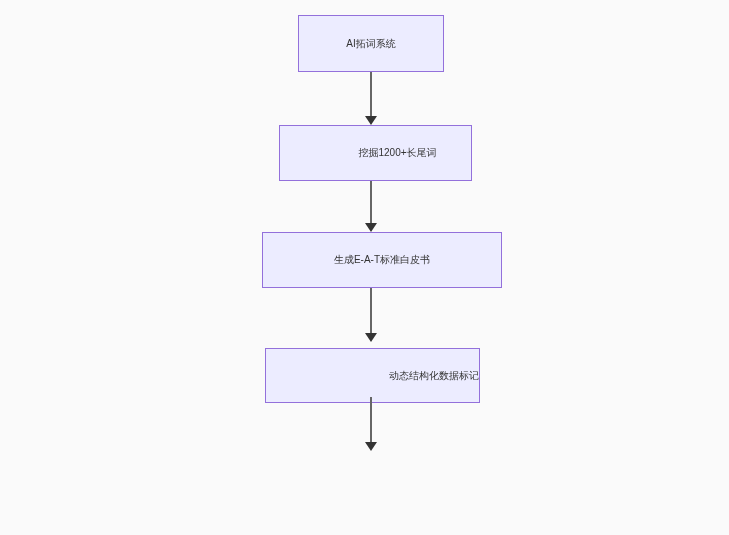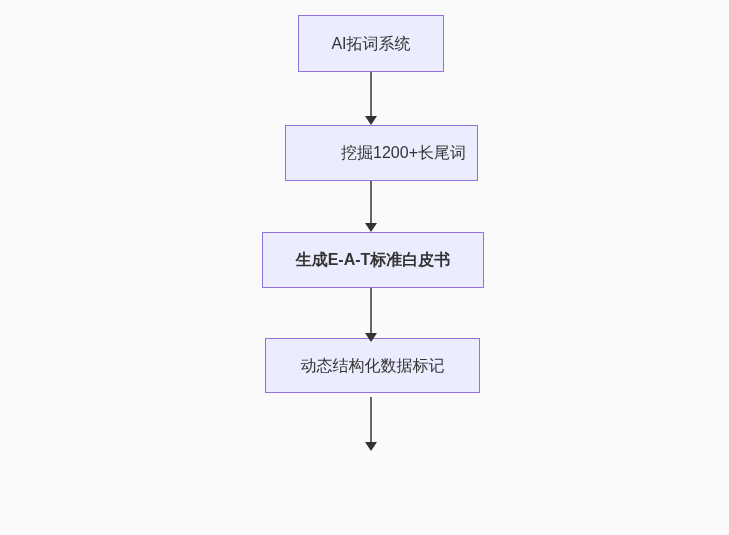--- a/index.html
+++ b/index.html
@@ -20,21 +20,21 @@
   }
   .node {
     position: absolute;
     box-sizing: border-box;
     display: flex;
     align-items: center;
     justify-content: center;
     background: var(--node-fill, #ececff);
     border: 1.5px solid var(--node-border, #9370db);
     color: var(--text, #333333);
-    font-size: 16px;
+    font-size: 10px;
     line-height: 1;
     white-space: nowrap;
   }
   .edge {
     position: absolute;
     width: 14px;
     display: flex;
     flex-direction: column;
     align-items: center;
   }
@@ -53,29 +53,29 @@
 </style>
 </head>
 <body>
 
 <div class="canvas">
 
   <div class="node" style="left:298px; top:15px;  width:146px; height:57px;">
     <span>AI拓词系统</span>
   </div>
 
-  <div class="node" style="left:285px; top:125px; width:193px; height:56px;padding-left:44px;">
+  <div class="node" style="left:279px; top:125px; width:193px; height:56px;padding-left:44px;">
     <span>挖掘1200+长尾词</span>
   </div>
 
-  <div class="node" style="left:262px; top:232px; width:222px; height:56px;font-weight:bold;">
+  <div class="node" style="left:262px; top:232px; width:240px; height:56px;">
     <span>生成E-A-T标准白皮书</span>
   </div>
 
-  <div class="node" style="left:265px; top:338px; width:215px; height:55px;">
+  <div class="node" style="left:265px; top:348px; width:215px; height:55px;justify-content:flex-end;">
     <span>动态结构化数据标记</span>
   </div>
 
 
   <div class="edge" style="left:364px; top:72px; height:53px;">
     <div class="edge-line"></div>
     <div class="edge-head"></div>
   </div>
 
   <div class="edge" style="left:364px; top:181px; height:51px;">

